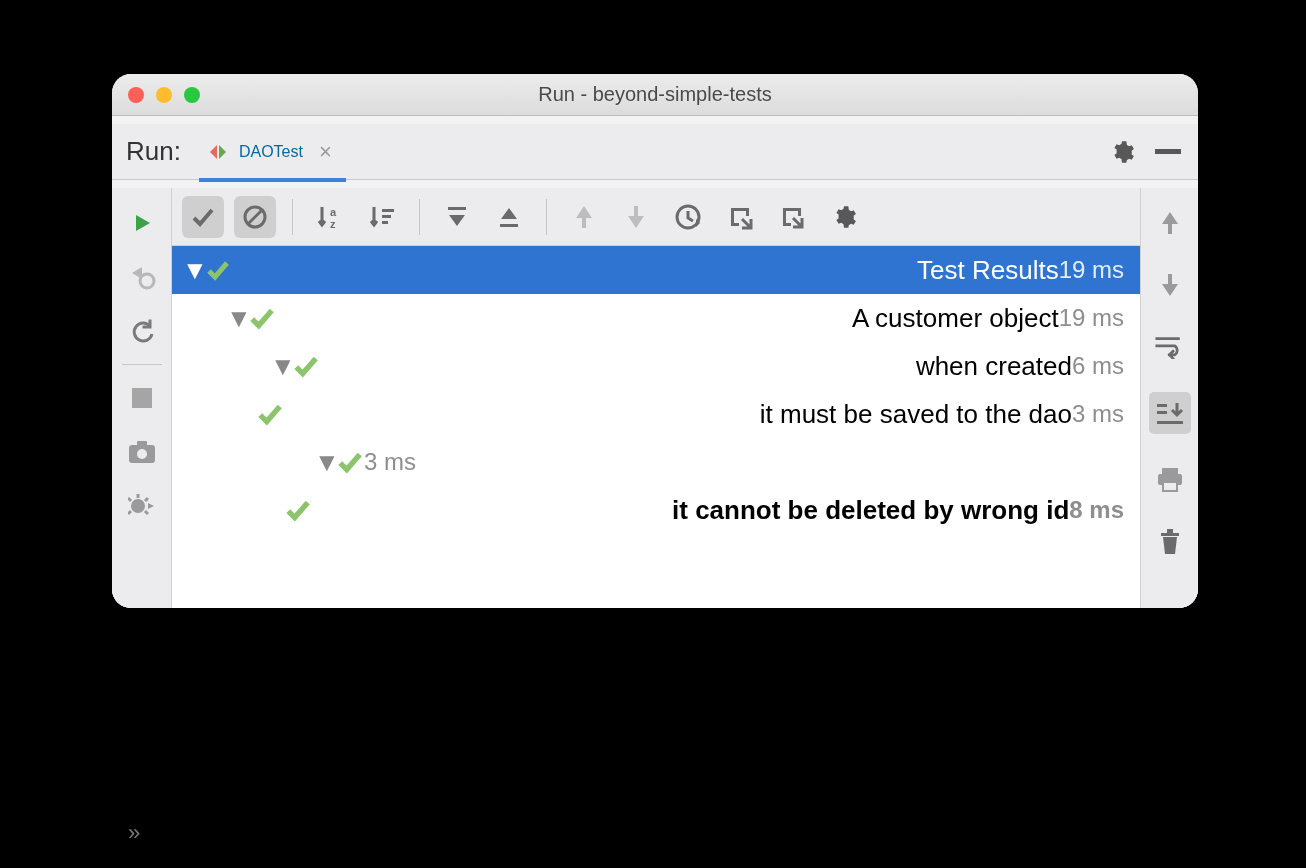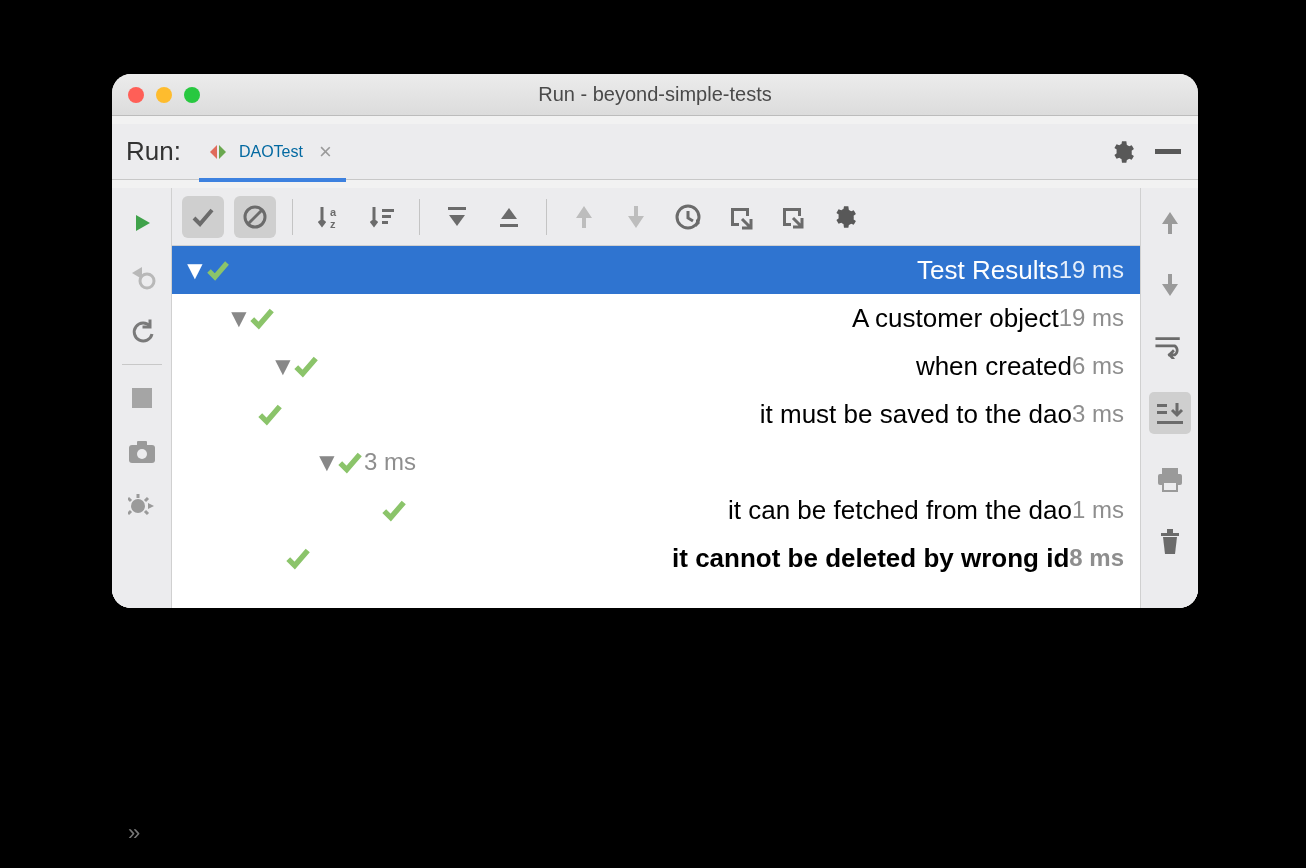--- a/index.html
+++ b/index.html
@@ -321,30 +321,20 @@
             </div>
             <div class="row" style="padding-left: 142px;">
               <span class="chev">▼</span>
               <span class="chk">
                 <svg width="26" height="26" viewBox="0 0 24 24">
                   <path d="M3 13 L9 19 L21 5" fill="none" stroke="#8bc46a" stroke-width="5"></path>
                 </svg>
               </span>
               <span class="time">3 ms</span>
             </div>
-            <div class="row" style="padding-left: 186px;">
-              <span class="chev"></span>
-              <span class="chk">
-                <svg width="26" height="26" viewBox="0 0 24 24">
-                  <path d="M3 13 L9 19 L21 5" fill="none" stroke="#8bc46a" stroke-width="5"></path>
-                </svg>
-              </span>
-              <span class="label">it can be fetched from the dao</span>
-              <span class="time">1 ms</span>
-            </div>
             <div class="row" style="padding-left: 90px; font-weight: bold;">
               <span class="chev"></span>
               <span class="chk">
                 <svg width="26" height="26" viewBox="0 0 24 24">
                   <path d="M3 13 L9 19 L21 5" fill="none" stroke="#8bc46a" stroke-width="5"></path>
                 </svg>
               </span>
               <span class="label">it cannot be deleted by wrong id</span>
               <span class="time">8 ms</span>
             </div>

